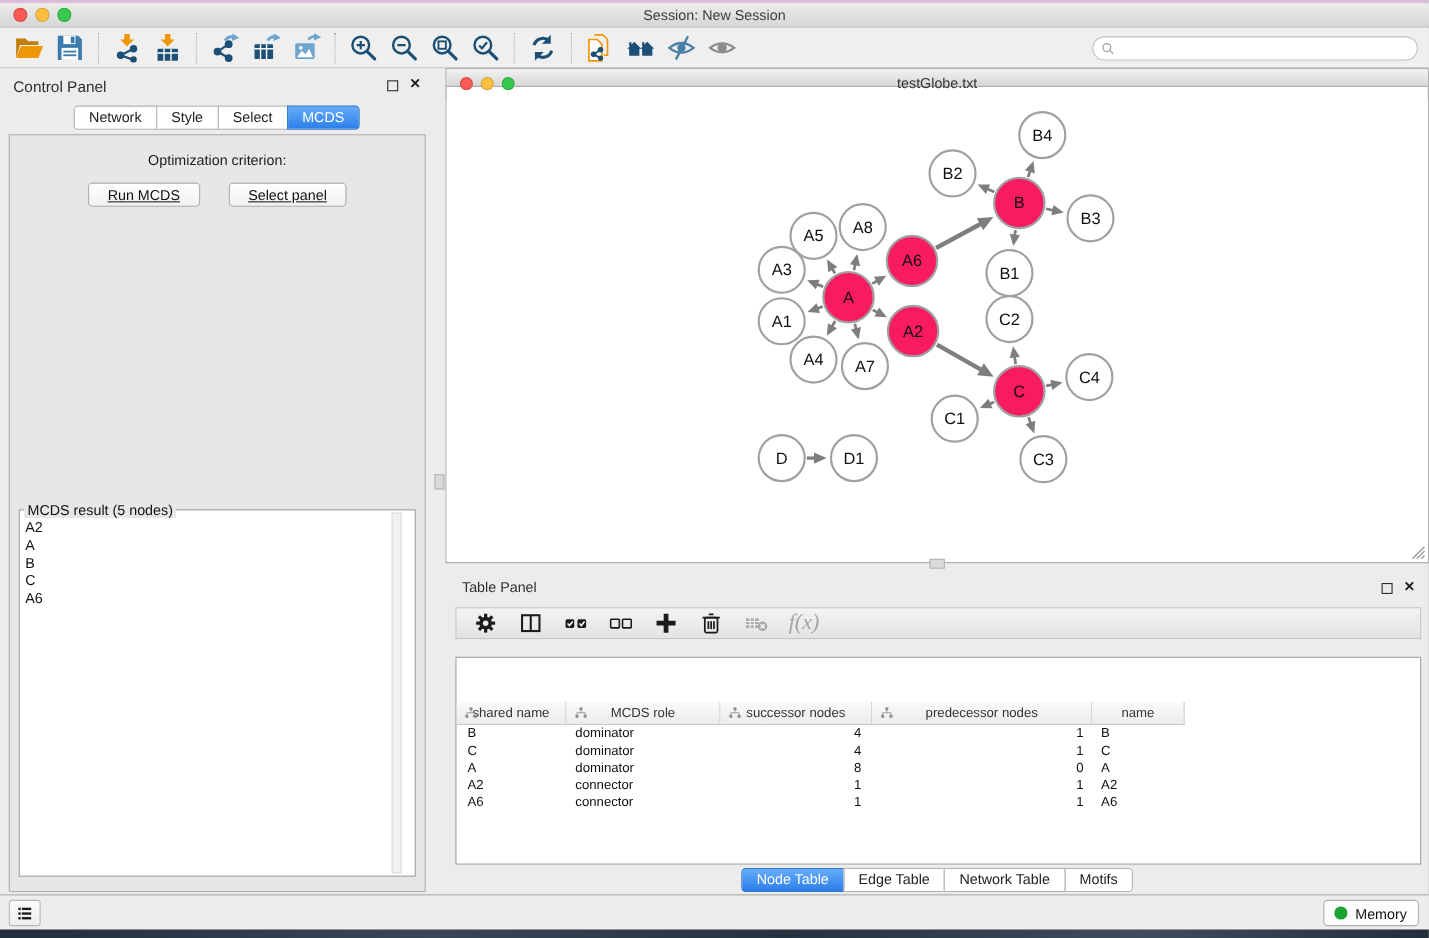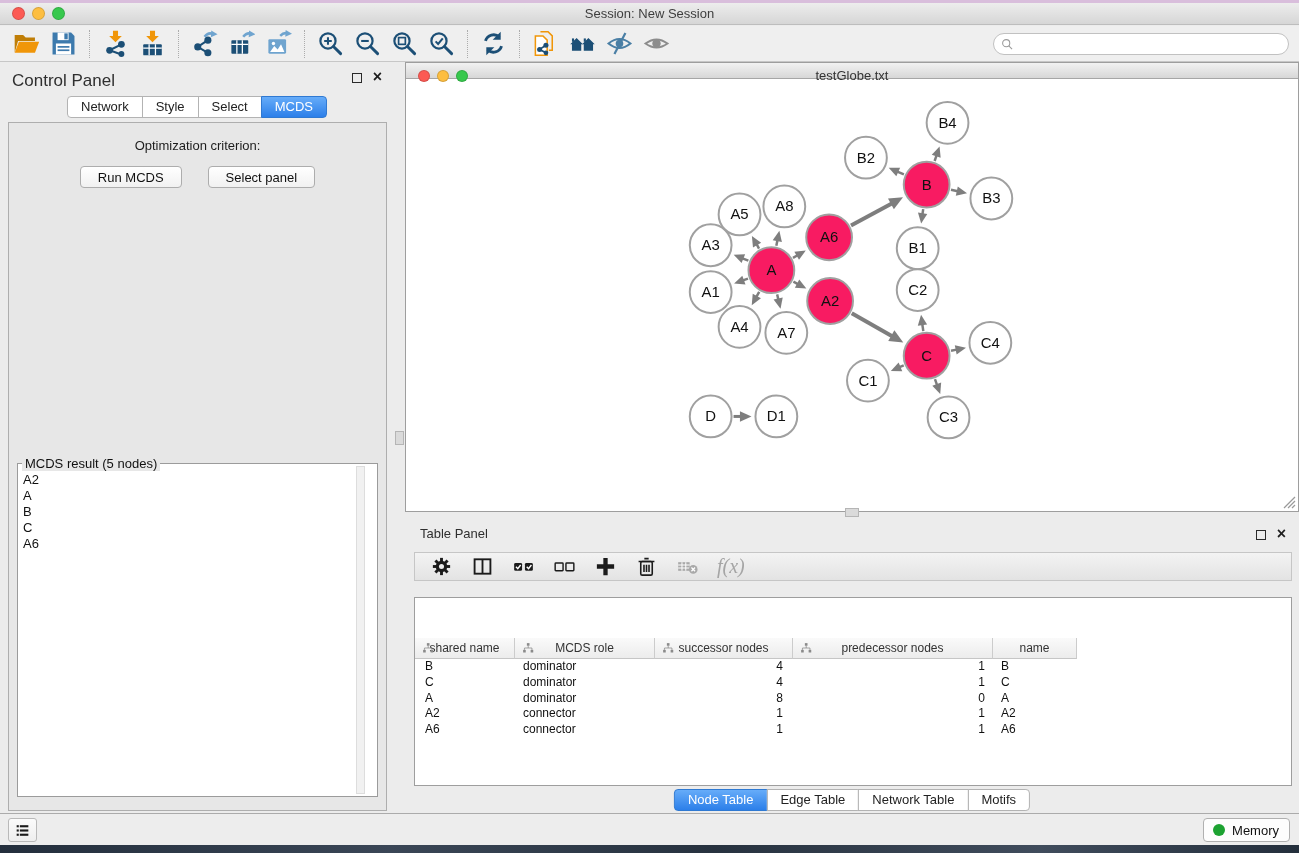--- a/index.html
+++ b/index.html
@@ -26,21 +26,21 @@
             border:1px solid #C1C1C1; border-radius:11px; display:flex; align-items:center; padding:0 7px; }
   .search svg { width:13px; height:13px; flex:none; }
   .search input { border:none; outline:none; flex:1; font-size:13px; margin-left:5px; background:transparent;
                   font-family:"Liberation Sans",sans-serif; }
 
   
   .main { position:absolute; left:0; top:62px; width:1299px; height:751px; }
 
   
   .control-panel { position:absolute; left:0; top:0; width:394px; height:751px; }
-  .cp-title { position:absolute; left:12px; top:9px; font-size:17px; color:#2F2F2F; }
+  .cp-title { position:absolute; left:12px; top:9px; font-size:14px; color:#2F2F2F; }
   .panel-float { position:absolute; width:10px; height:10px; border:1.5px solid #2A2A2A; top:11px; }
   .panel-close { position:absolute; top:5px; font-size:16px; font-weight:bold; color:#1E1E1E; line-height:20px; }
   .cp-float { right:32px; } .cp-close { right:12px; }
   .seg-tabs { display:flex; }
   .cp-tabs { position:absolute; top:34px; left:50%; transform:translateX(-50%); }
   .seg-tab { height:22px; padding:0 13px; font-size:13px; line-height:20px; background:#FFFFFF;
              border:1px solid #B3B3B3; margin-left:-1px; color:#222; cursor:default; }
   .seg-tab:first-child { border-radius:4px 0 0 4px; margin-left:0; }
   .seg-tab:last-child { border-radius:0 4px 4px 0; }
   .seg-tab.active { background:linear-gradient(#66ACF9,#2C7FE9); border-color:#2F79D2; color:#fff; }
@@ -50,21 +50,21 @@
   .opt-label { margin-top:15px; text-align:center; font-size:13px; color:#1D1D1D; }
   .dropdown { position:relative; width:314px; height:23px; margin:9px auto 0; background:#fff;
               border:1px solid #ABABAB; border-radius:4px; }
   .dd-text { font-size:13px; line-height:21px; padding-left:9px; color:#111; white-space:nowrap; }
   .dd-stepper { position:absolute; right:1px; top:1px; width:20px; height:19px; border-radius:3px;
                 background:linear-gradient(#6FB1FA,#2E82EF); }
   .dd-up, .dd-dn { position:absolute; left:5px; width:0; height:0; border-left:5px solid transparent;
                    border-right:5px solid transparent; }
   .dd-up { top:3px; border-bottom:5px solid #fff; }
   .dd-dn { bottom:3px; border-top:5px solid #fff; }
-  .cp-buttons { margin-top:13px; display:flex; justify-content:center; gap:26px; }
+  .cp-buttons { margin-top:13px; display:flex; justify-content:center; gap:26px;text-decoration:underline; }
   .btn { height:22px; padding:0 17px; font-size:13px; color:#111; background:linear-gradient(#FFFFFF,#F1F1F1);
          border:1px solid #ADADAD; border-radius:4px; cursor:default; font-family:"Liberation Sans",sans-serif; }
 
   .result-box { position:absolute; left:8px; right:8px; top:340px; bottom:13px;
                 border:1px solid #9B9B9B; background:#fff; }
   .result-legend { position:absolute; top:-8px; left:4px; background:#E7E7E7; padding:0 3px;
                    font-size:13px; color:#111; }
   .result-list { padding:8px 0 0 5px; }
   .result-item { font-size:13px; line-height:16px; color:#111; }
   .result-scrollbar { position:absolute; right:12px; top:2px; bottom:2px; width:9px;

